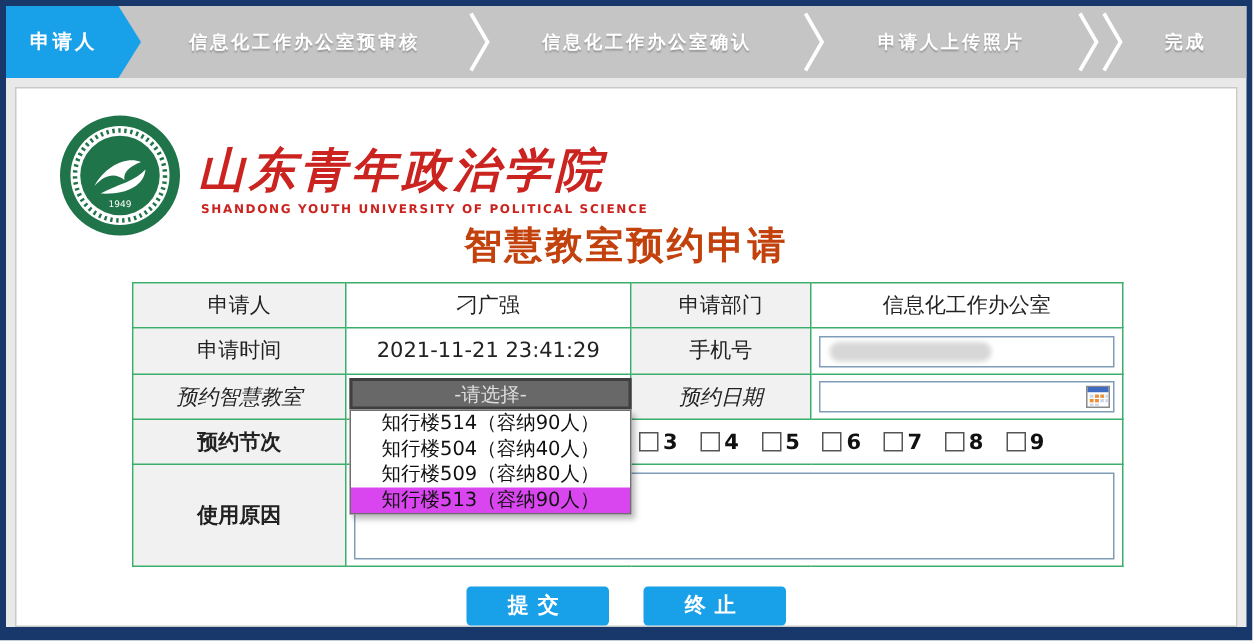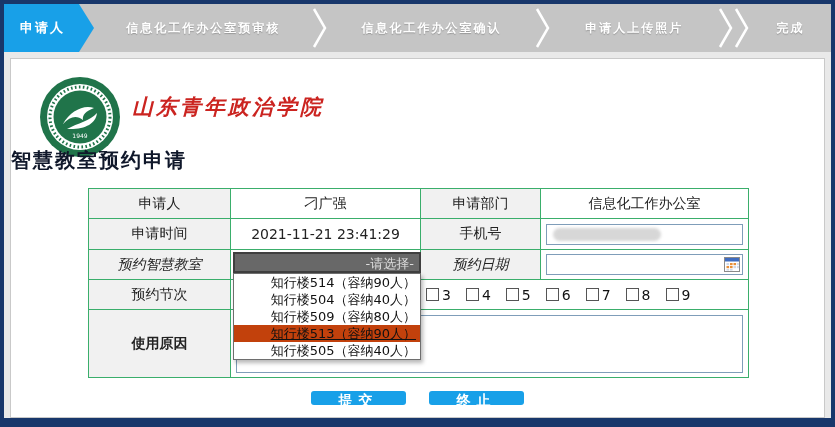--- a/index.html
+++ b/index.html
@@ -18,60 +18,60 @@
                  clip-path:polygon(0 0, calc(100% - 15px) 0, 100% 50%, calc(100% - 15px) 100%, 0 100%);
                  text-shadow:none; font-size:13px; }
   .sep { flex:none; display:flex; align-items:center; }
   .s2{flex:183;} .s3{flex:173;} .s4{flex:140;} .s5{flex:177;} .s6{flex:68;}
 
   
   .panel { position:absolute; left:6px; right:6px; top:54px; bottom:0; background:#fff;
            border:1px solid #c9c9c9; }
 
   .logo { position:absolute; left:28px; top:17px; }
-  .cn-name { position:absolute; left:121px; top:34px; color:#cb2420; font-size:21px; font-weight:bold;
+  .cn-name { position:absolute; left:121px; top:34px; color:#cb2420; font-size:31px; font-weight:bold;
              font-style:italic; letter-spacing:3px; white-space:nowrap; }
   .en-name { position:absolute; left:123px; top:76px; color:#cb2420; font-size:8px; font-weight:bold;
              letter-spacing:1.1px; white-space:nowrap; }
 
-  .page-title { position:absolute; left:0; right:0; top:88px; text-align:left; font-size:20px;
-                font-weight:bold; color:#0f172a; letter-spacing:2px; }
+  .page-title { position:absolute; left:0; right:0; top:88px; text-align:center; font-size:25px;
+                font-weight:bold; color:#c2410c; letter-spacing:2px; }
 
   
   table.form { position:absolute; left:77px; top:129px; width:660px; border-collapse:collapse;
                table-layout:fixed; font-size:14px; color:#222; }
   table.form td { border:1px solid #3aae6b; text-align:center; padding:0; overflow:hidden; }
   td.lbl { background:#f1f1f1; }
   .c1{width:142px;} .c2{width:190px;margin-top:40px;} .c3{width:120px;} .c4{width:208px;}
-  .r1 td{height:30px;} .r2 td{height:31px;margin-top:40px;} .r3 td{height:30px;font-style:italic;} .r4 td{height:30px;} .r5 td{height:68px;font-weight:bold;}
+  .r1 td{height:30px;} .r2 td{height:31px;margin-top:40px;} .r3 td{height:30px;font-style:italic;} .r4 td{height:30px;font-weight:bold;} .r5 td{height:68px;font-weight:bold;}
 
   .text-input { position:relative; margin:4px 5px; height:21px; border:1px solid #7f9db9; background:#fff; }
   .blur-blob { position:absolute; left:6px; top:3px; width:108px; height:13px; background:#d7d7d7;
                border-radius:7px; filter:blur(1.6px); }
   .cal-icon { position:absolute; right:2px; top:2px; cursor:pointer; }
 
   .periods-cell { text-align:left !important; }
   .periods-wrap { padding-left:195px; display:flex; align-items:center; gap:15px; }
   .cb { display:inline-flex; align-items:center; gap:3px; font-size:14px; color:#111; cursor:pointer; }
   .cbx { width:13px; height:13px; border:1px solid #555; background:#fff; display:inline-block; }
 
   .reason-box { margin:4px 5px; height:58px; border:1px solid #7f9db9; background:#fff; }
 
   
-  .dropdown { position:absolute; left:222px; top:193px; width:188px; z-index:9; text-align:right; }
+  .dropdown { position:absolute; left:222px; top:193px; width:188px; z-index:9; text-align:center; }
   .dd-selected { height:21px; line-height:17px; background:#686868; color:#dedede; font-size:13px;
                  padding:1px 5px; border:2px solid #3f3f3f; }
   .dd-list { background:#fff; border:1px solid #6e6e6e; box-shadow:2px 3px 4px rgba(0,0,0,.28); }
   .dd-item { height:17px; line-height:17px; font-size:13px; padding:0 4px; color:#111;
              white-space:nowrap; cursor:pointer; }
-  .dd-item.hovered { background:#c2410c;text-decoration:underline; }
+  .dd-item.hovered { background:#d946ef; }
 
   
   .btn-row { position:absolute; left:0; right:0; top:332px; display:flex; justify-content:center; gap:23px; }
-  .btn { width:95px; height:14px; background:#18a0e8; border:none; border-radius:3px; color:#fff;
+  .btn { width:95px; height:26px; background:#18a0e8; border:none; border-radius:3px; color:#fff;
          font-size:14px; font-weight:bold; letter-spacing:6px; padding-left:6px; cursor:pointer;
          font-family:"DejaVu Sans","Liberation Sans",sans-serif; }
 </style>
 </head>
 <body>
 
 <div class="window">
   <div class="inner">
 
     <div class="stepper">
@@ -109,20 +109,21 @@
           <circle r="40" fill="#20744a"></circle>
           <circle r="33" fill="#ffffff"></circle>
           <circle r="30" fill="none" stroke="#20744a" stroke-width="3" stroke-dasharray="1.6 2.4"></circle>
           <circle r="26.5" fill="#20744a"></circle>
           <path d="M -17 7 C -10 -6 4 -13 14 -9 C 6 -6 2 -2 3 3 C -3 -2 -10 -1 -17 7 Z" fill="#ffffff"></path>
           <path d="M -13 12 C -2 6 10 4 17 -4 C 16 7 4 13 -13 12 Z" fill="#ffffff"></path>
           <text y="21" text-anchor="middle" font-size="6" fill="#ffffff">1949</text>
         </svg>
       </div>
       <div class="cn-name">山东青年政治学院</div>
+      <div class="en-name">SHANDONG YOUTH UNIVERSITY OF POLITICAL SCIENCE</div>
 
       <div class="page-title">智慧教室预约申请</div>
 
       <table class="form">
         <tbody>
             <tr class="r1">
           <td class="lbl c1">申请人</td>
           <td class="c2">刁广强</td>
           <td class="lbl c3">申请部门</td>
           <td class="c4">信息化工作办公室</td>
@@ -204,21 +205,20 @@
       </tbody>
         </table>
 
       <div class="dropdown">
         <div class="dd-selected">-请选择-</div>
         <div class="dd-list">
           <div class="dd-item">知行楼514（容纳90人）</div>
           <div class="dd-item">知行楼504（容纳40人）</div>
           <div class="dd-item">知行楼509（容纳80人）</div>
           <div class="dd-item hovered">知行楼513（容纳90人）</div>
-          <div class="dd-item">知行楼505（容纳40人）</div>
         </div>
       </div>
 
       <div class="btn-row">
         <button class="btn">提交</button>
         <button class="btn">终止</button>
       </div>
 
     </div>
   </div>

